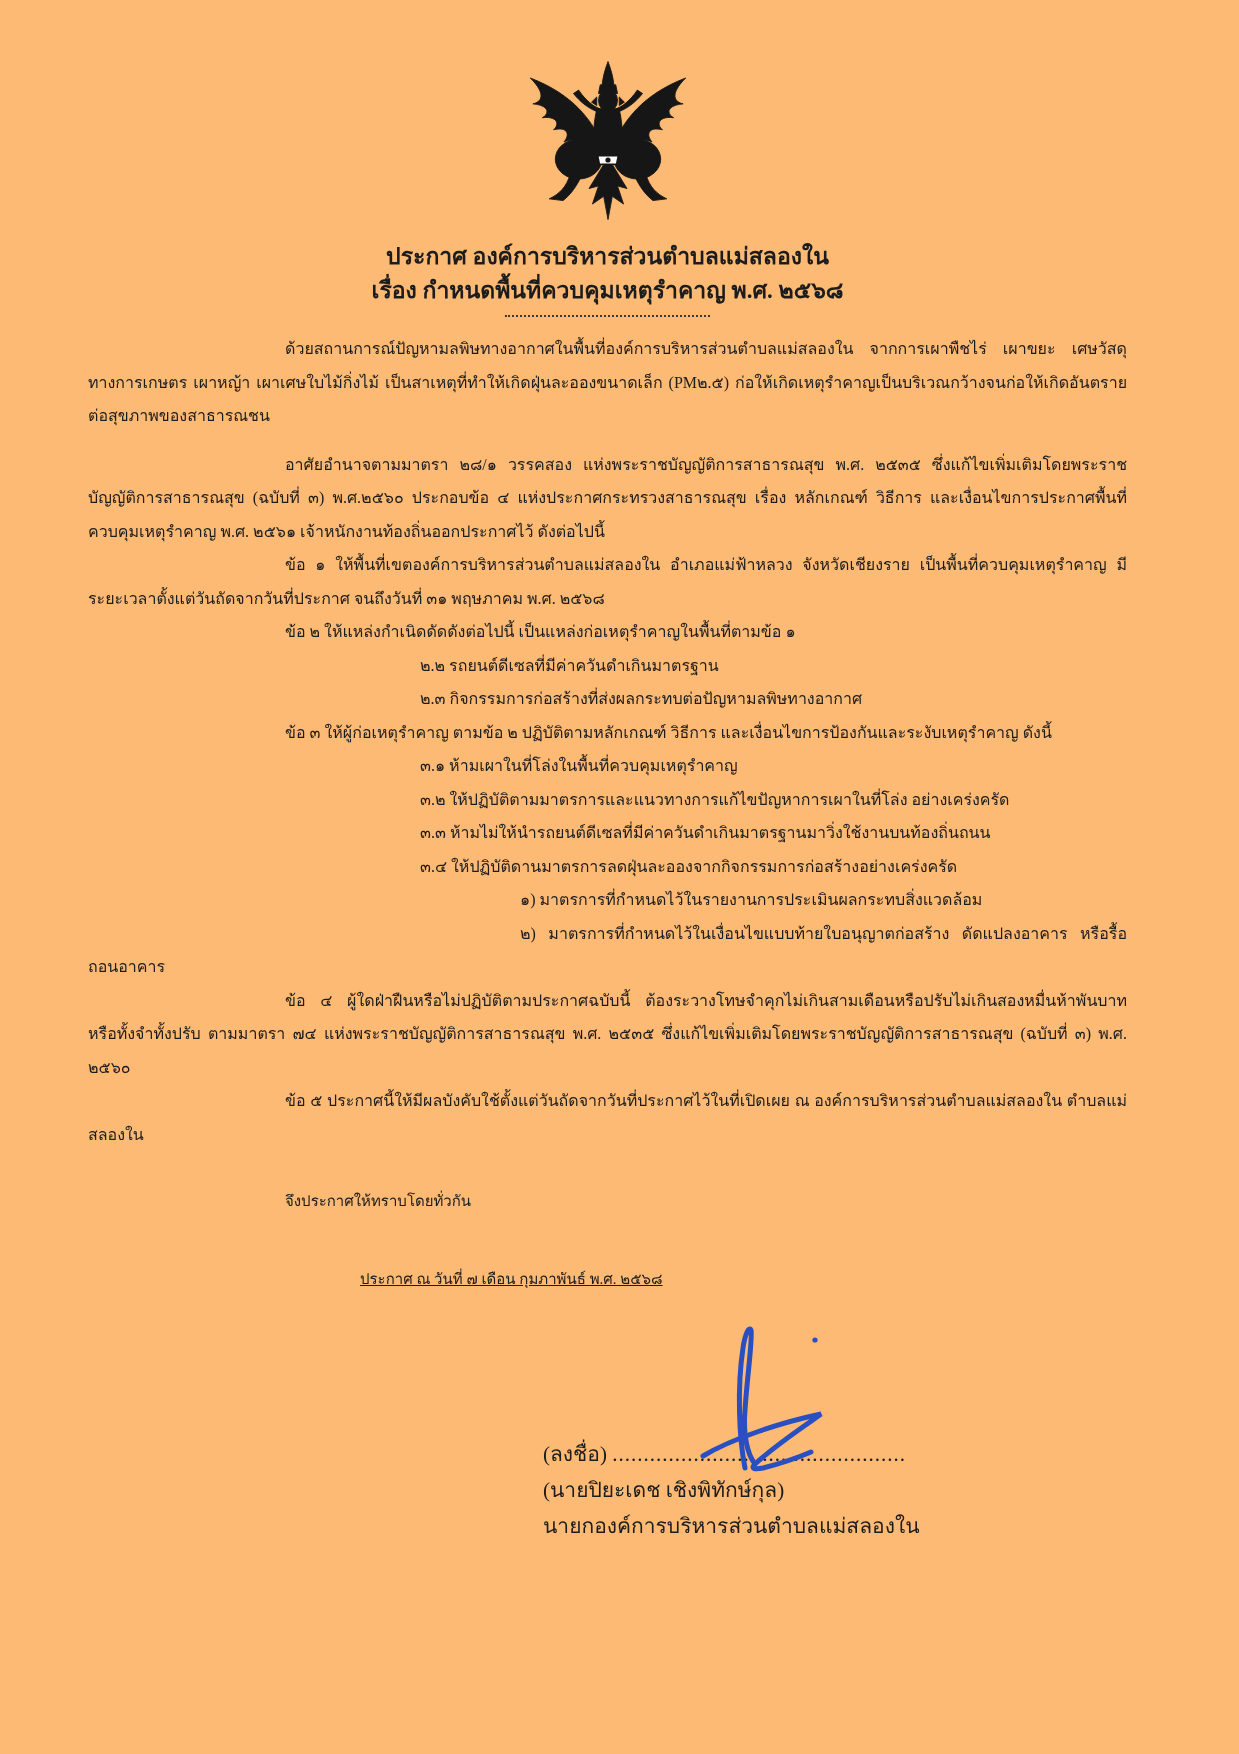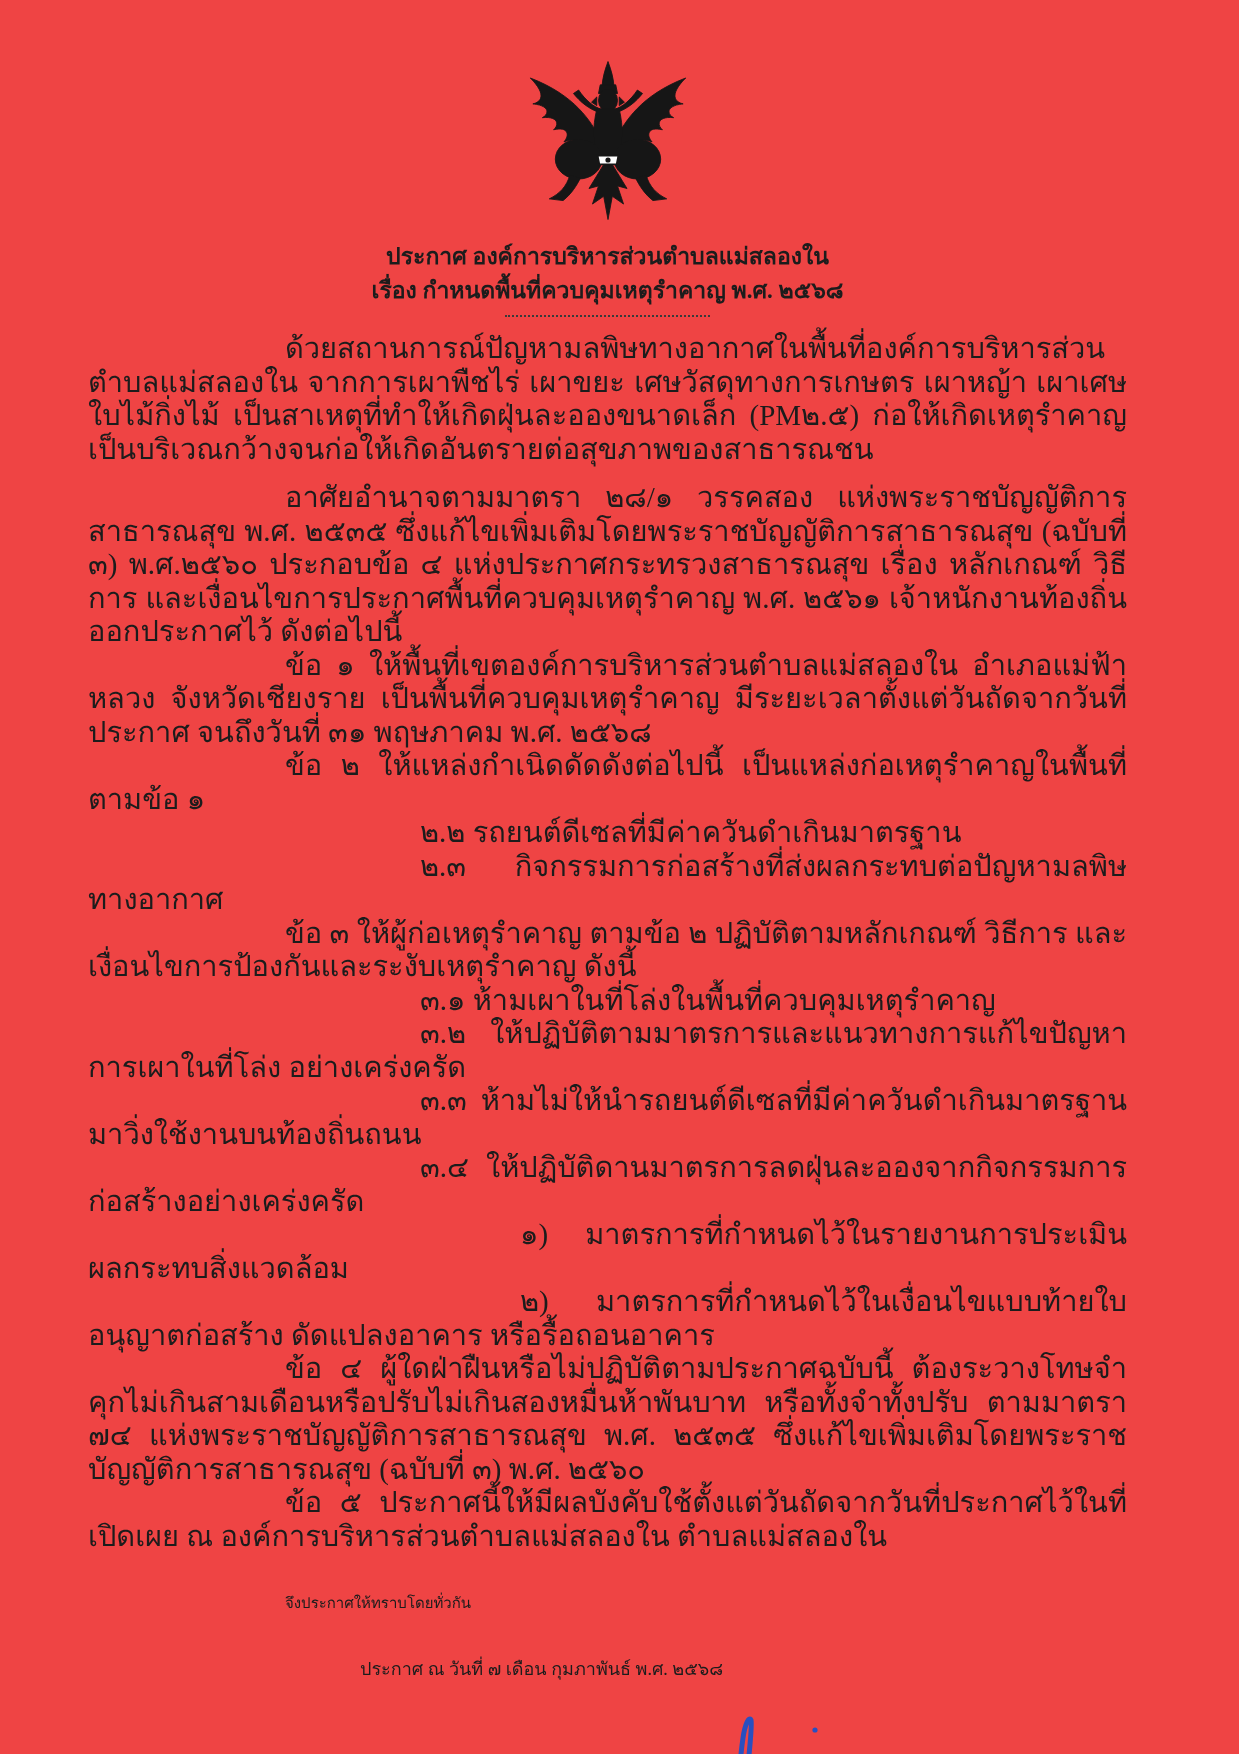--- a/index.html
+++ b/index.html
@@ -1,44 +1,44 @@
 <!DOCTYPE html>
 <html lang="th"><head>
 <meta charset="utf-8">
 <style>
   html,body{margin:0;padding:0;background:#ffffff;}
   .page{
     position:relative;
     width:1239px;height:1754px;
-    background:#ef4444;
+    background:#fdba74;
     color:#1c1c1c;
     font-family:"Liberation Serif", serif;
     overflow:hidden;
     box-sizing:border-box;
     padding:0 112px 0 88px;
   }
   .emblem-wrap{
     margin:52px auto 10px auto;
     width:190px;height:178px;
     display:flex;align-items:center;justify-content:center;
   }
   .emblem-wrap svg{width:100%;height:100%;}
   .title-block{text-align:center;font-weight:bold;font-size:23px;line-height:34px;}
   .divider{
     width:205px;margin:6px auto 14px auto;
     border-bottom:2px dotted #3a3a3a;height:1px;
   }
-  .content{font-size:29px;line-height:33.5px;}
+  .content{font-size:16px;line-height:33.5px;}
   .para{margin:0;text-align:justify;}
   .gap-top{margin-top:15px;}
   .indent-xl{text-indent:197px;}
   .indent-sub{text-indent:332px;}
   .indent-sub2{text-indent:432px;}
   .closing-line{margin-top:34px;text-indent:197px;font-size:15px;line-height:33.5px;}
-  .date-line{margin-top:32px;margin-left:272px;font-size:18px;line-height:33.5px;}
+  .date-line{margin-top:44px;margin-left:272px;font-size:15px;line-height:33.5px;text-decoration:underline;}
   .signature-block{
     position:relative;
     margin-top:140px;
     margin-left:455px;
     width:400px;
     font-size:21px;line-height:36px;
   }
   .sign-line{white-space:nowrap;}
   .sign-dots{letter-spacing:1px;color:#1c1c1c;}
   .sign-name,.sign-position{}

